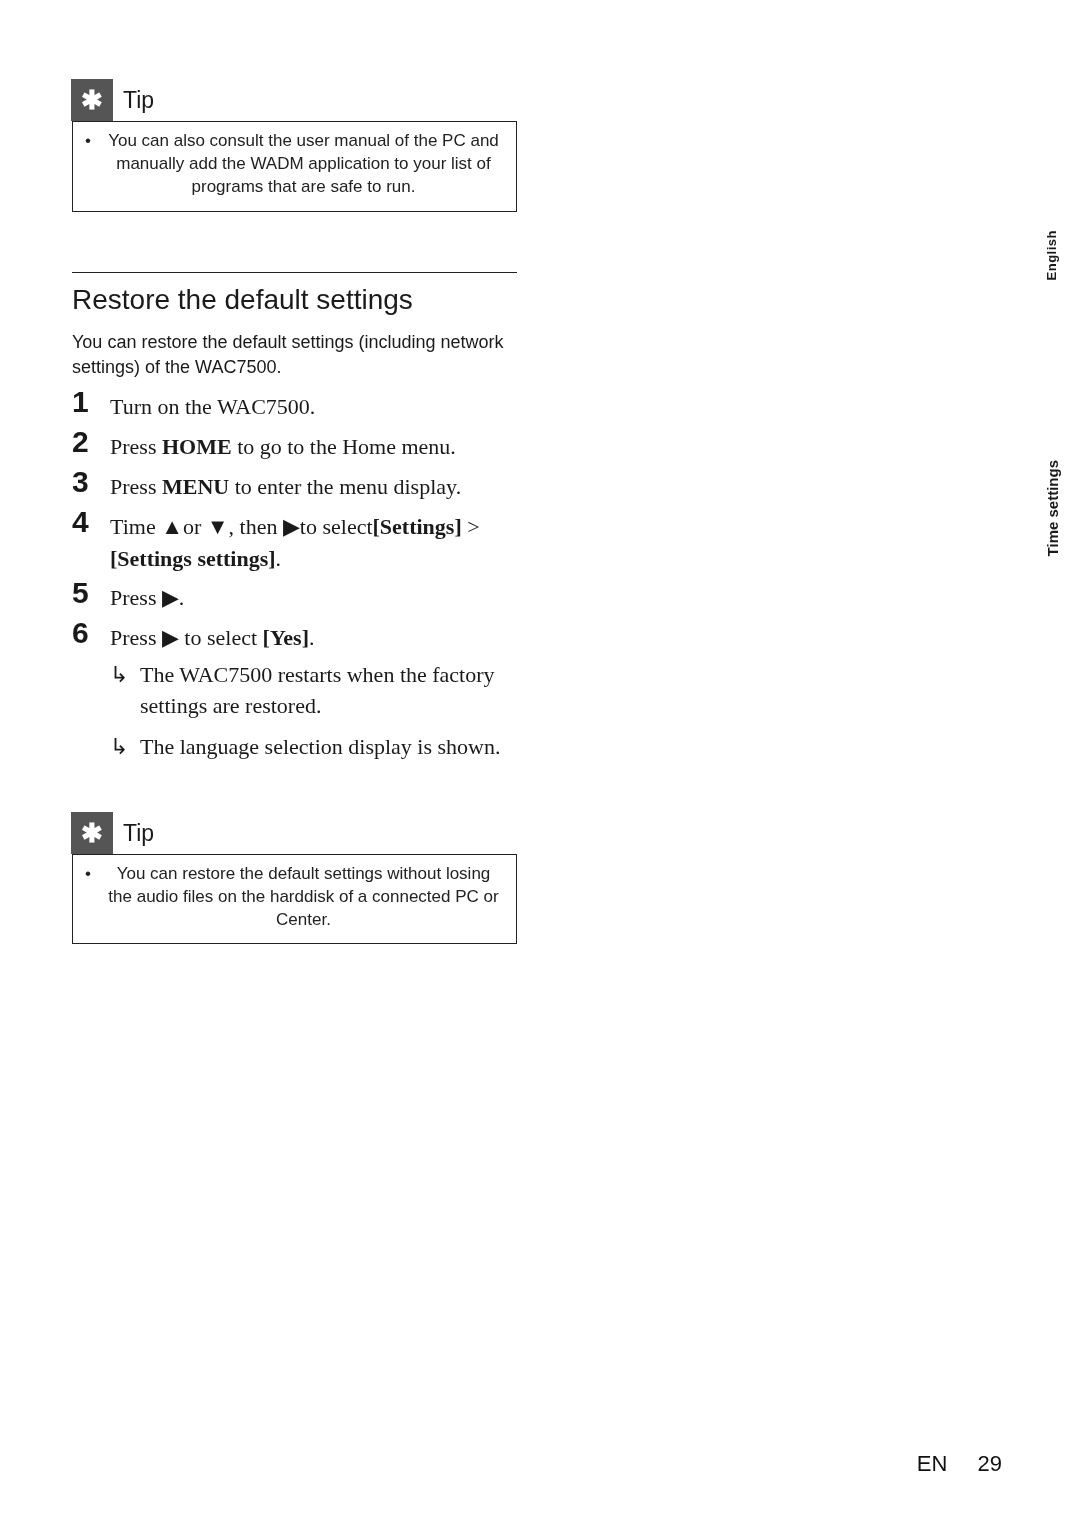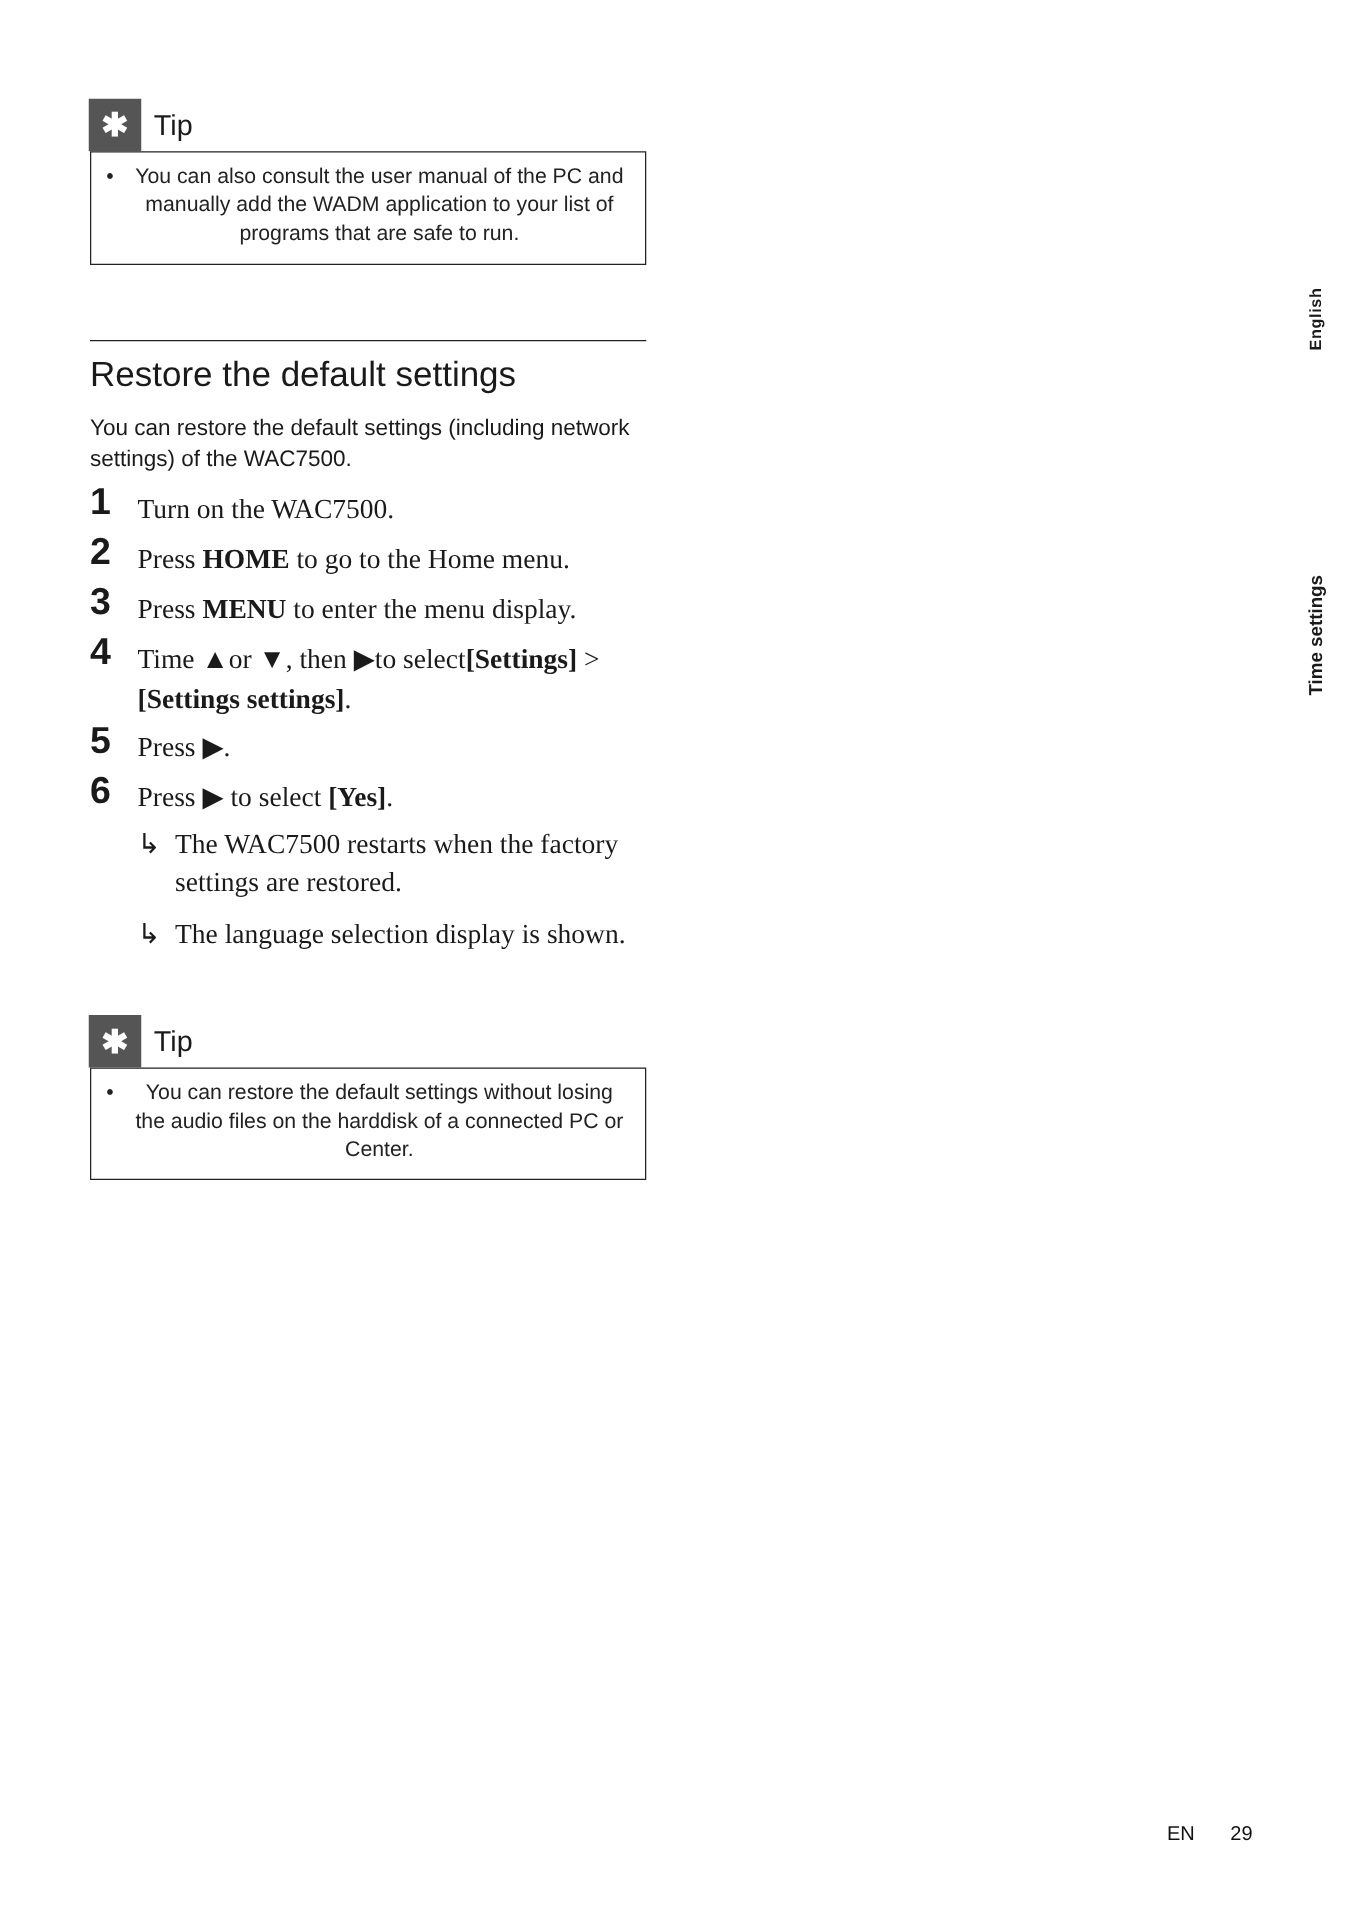--- a/index.html
+++ b/index.html
@@ -22,21 +22,21 @@
   ol.steps { list-style:none; counter-reset:step; }
   ol.steps > li { display:flex; margin-bottom:4px; font-size:22px; line-height:1.45; }
   ol.steps > li .num { width:38px; flex:0 0 38px; font-size:30px; font-weight:bold; line-height:1.0; }
   ol.steps > li .body { flex:1; padding-top:4px;font-family:Liberation Serif, serif; }
   .bold { font-weight:bold; }
   .sub-results { margin-top:6px; }
   .sub-results .res { display:flex; font-size:22px; line-height:1.4; margin-bottom:10px; }
   .sub-results .res .arrow { width:30px; flex:0 0 30px; font-size:22px; }
   .sub-results .res .rtxt { flex:1; }
   .group3 { margin-top:40px; }
-  .footer { position:absolute; bottom:50px; right:78px; font-size:16px; color:#111; }
+  .footer { position:absolute; bottom:50px; right:78px; font-size:22px; color:#111; }
   .footer .lang { margin-right:24px; }
   
   .sidetab { position:absolute; right:36px; font-size:15px; transform: rotate(-90deg); transform-origin: right top; white-space:nowrap; }
   .sidetab.lang-en { top:230px; font-weight:bold; font-size:13px; letter-spacing:0.5px; }
   .sidetab.chapter { top:460px; font-weight:bold; }
 </style>
 </head>
 <body>
 
 <div class="page">

